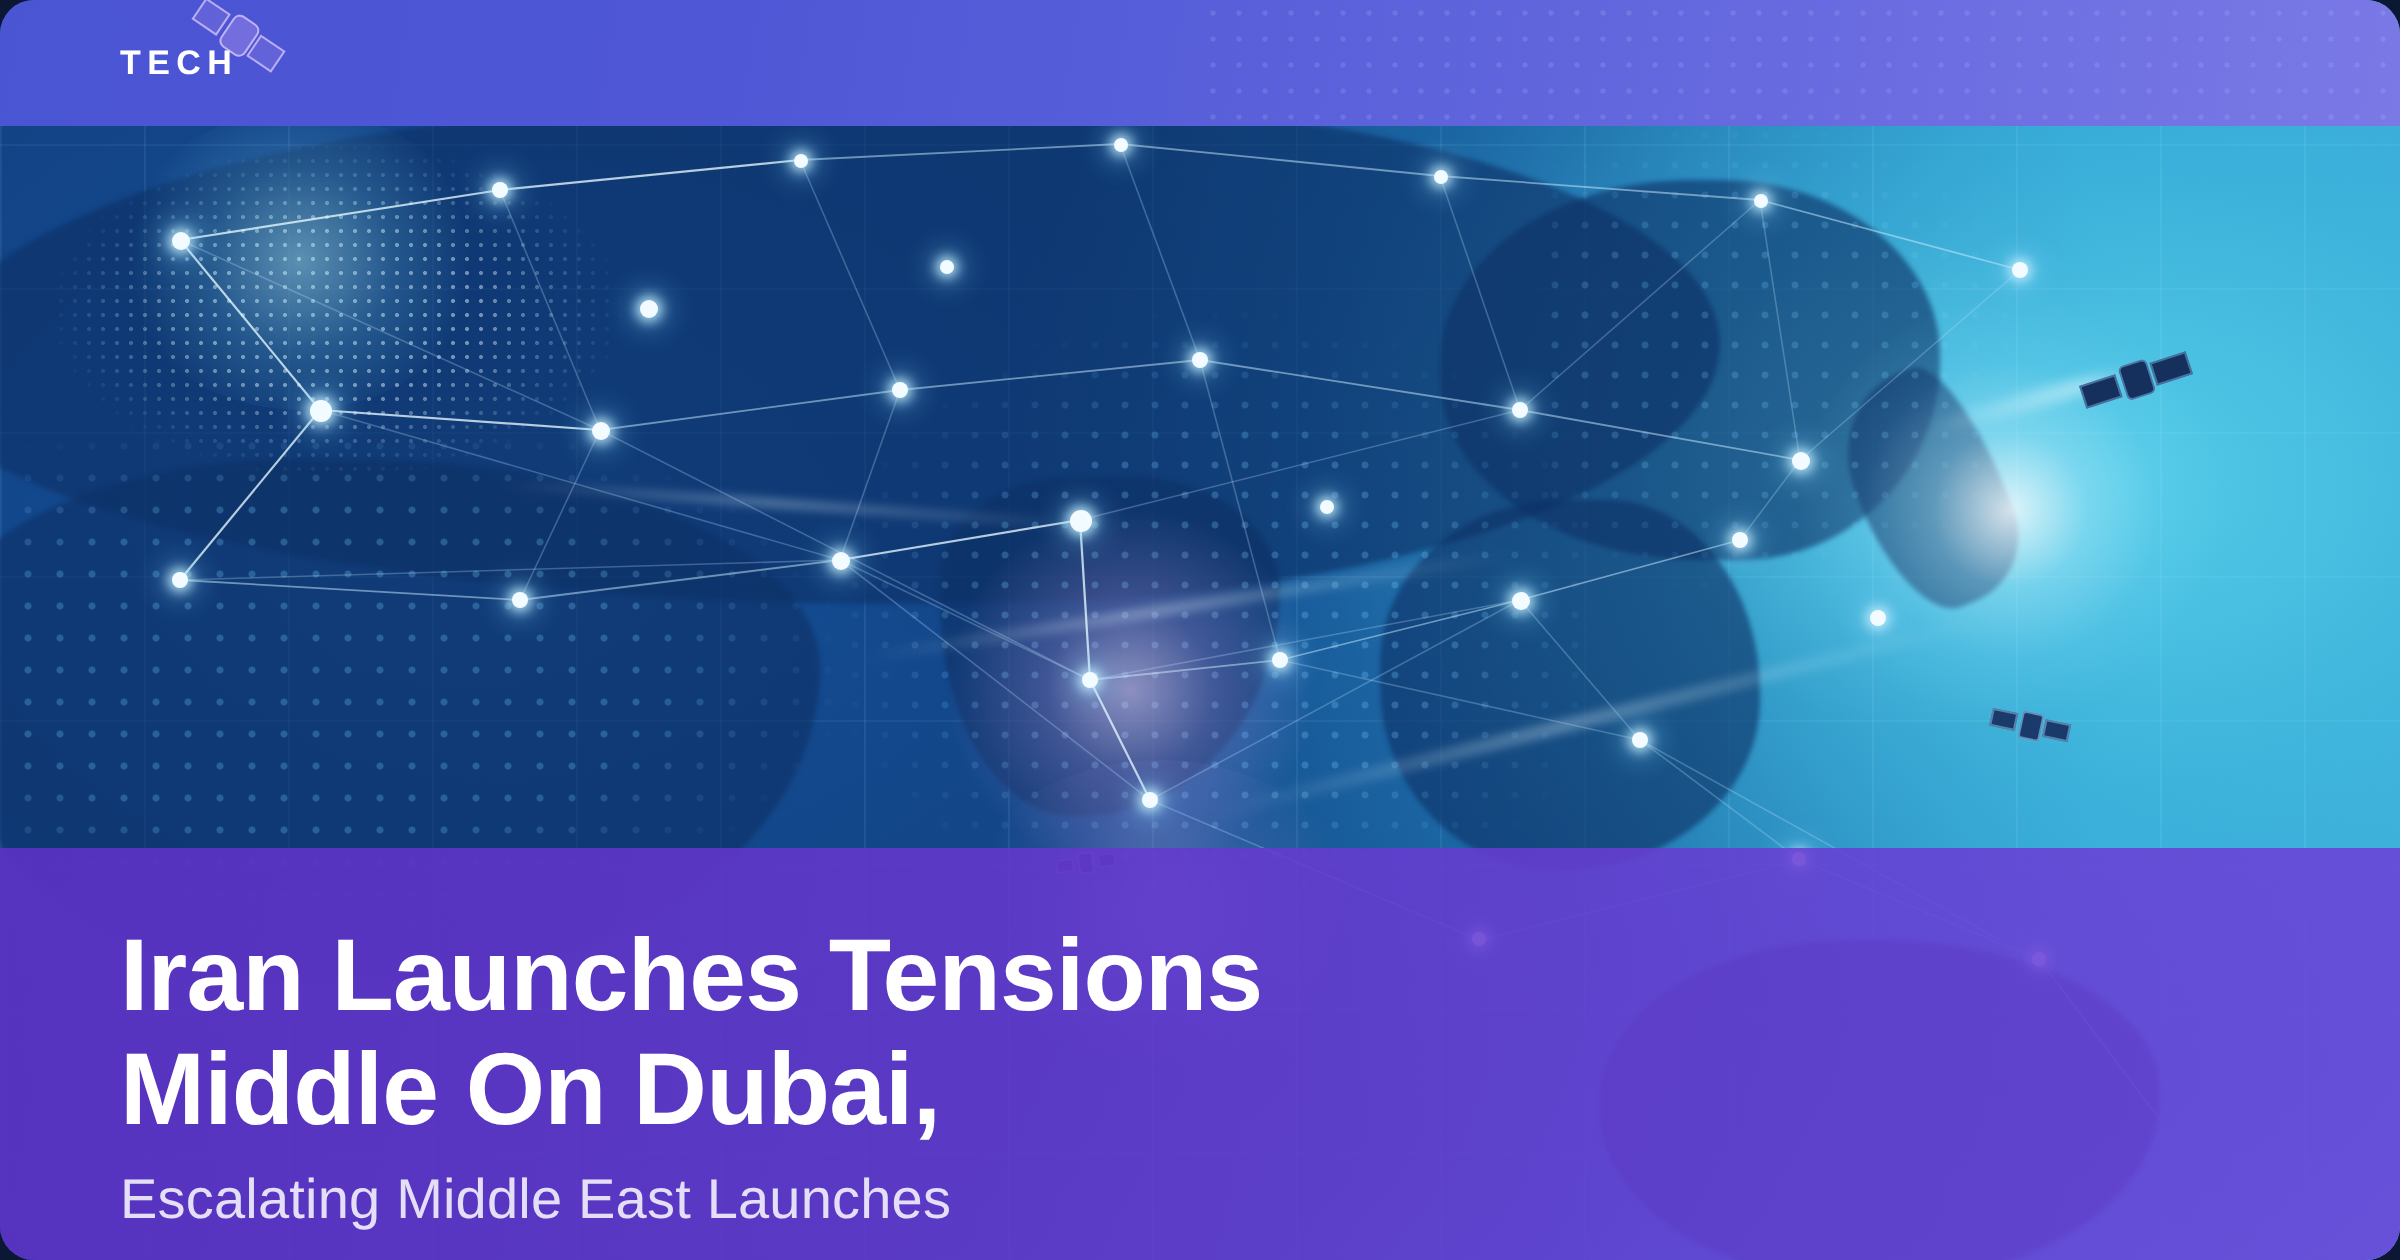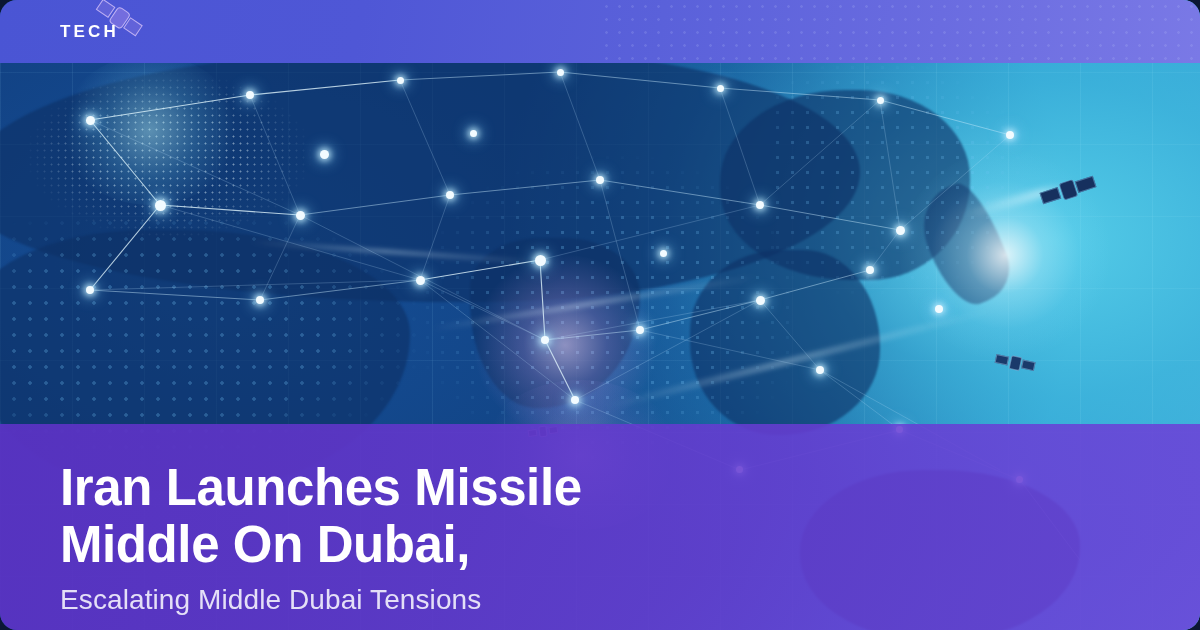--- a/index.html
+++ b/index.html
@@ -421,19 +421,19 @@
       <span class="sat-panel l"></span>
       <span class="sat-body"></span>
       <span class="sat-panel r"></span>
     </div>
     <div class="category">TECH</div>
   </div>
 
   <div class="bottom-band"></div>
 
   <h1 class="headline">
-    <span class="hl-line">Iran Launches Missile</span>
+    <span class="hl-line">Iran Launches Tensions</span>
     <span class="hl-line">Middle On Dubai,</span>
   </h1>
 
-  <div class="subhead">Escalating Middle Dubai Tensions</div>
+  <div class="subhead">Escalating Middle East Launches</div>
 
 </div>
 
 </body></html>

